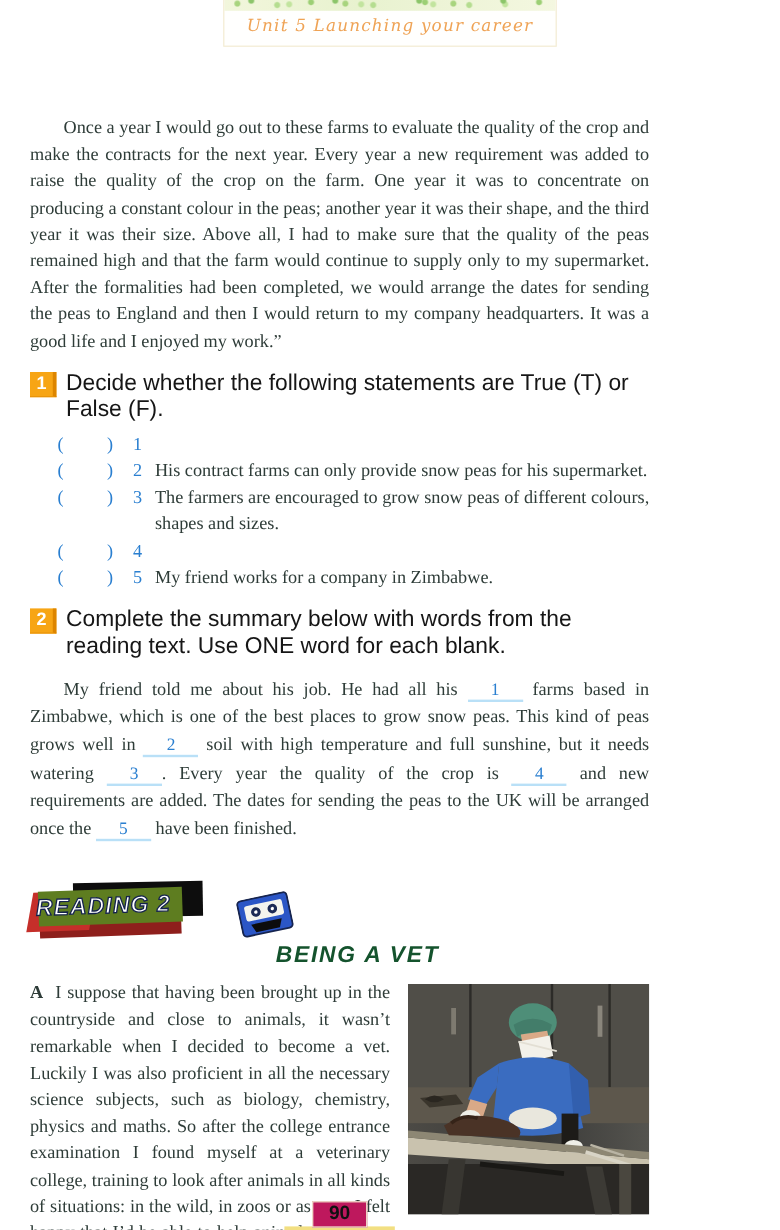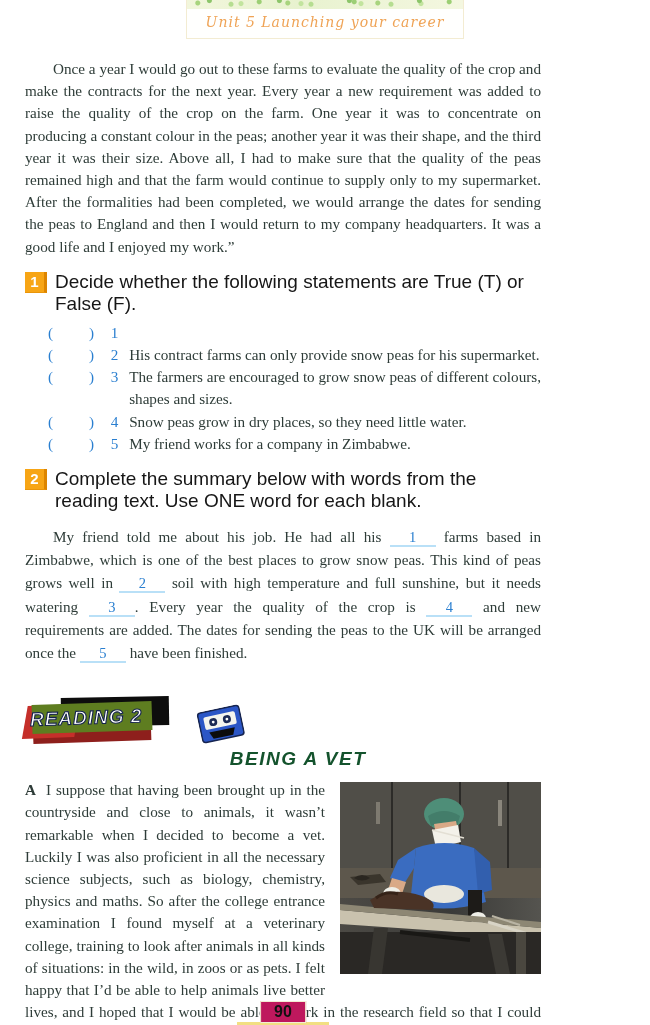--- a/index.html
+++ b/index.html
@@ -14,21 +14,21 @@
       radial-gradient(circle at 55% 60%, #b5dd90 0 2px, transparent 3px),
       radial-gradient(circle at 76% 40%, #9ccf74 0 2px, transparent 3px),
       radial-gradient(circle at 90% 55%, #c2e49e 0 2px, transparent 3px),
       linear-gradient(90deg,#f2f6dc,#e8f2cf 40%,#f4f7e0);
       background-size:90px 12px,70px 12px,80px 12px,95px 12px,60px 12px,100% 100%;}
   .unit-title{text-align:center;font-style:italic;font-size:14px;letter-spacing:1px;
               color:#efa355;line-height:26px;font-family:"DejaVu Serif",serif;}
   
   .content{padding:0 25px;}
   .serif{font-size:15.2px;line-height:22.2px;text-align:justify;margin:0;}
-  .reading1{margin-top:58px;text-indent:28px;}
+  .reading1{margin-top:96px;text-indent:28px;}
   
   .exercise{margin-top:13px;}
   .ex-head{display:flex;align-items:flex-start;}
   .badge{flex:none;width:19px;height:20px;margin-top:1px;background:#f7a515;
          border-right:3px solid #dd8500;border-bottom:1px solid #e9950a;
          color:#fff;font:bold 15px/20px "Liberation Sans","DejaVu Sans",sans-serif;
          text-align:center;}
   .ex-instr{flex:1;margin-left:8px;font-family:"Liberation Sans","DejaVu Sans",sans-serif;
             font-size:19px;line-height:22px;color:#161616;}
   .stmts{margin-top:7px;}
@@ -107,21 +107,20 @@
         <div class="stmt">
           <span class="pa">(</span>
           <span class="pb">)</span>
           <span class="num">3</span>
           <span class="txt">The farmers are encouraged to grow snow peas of different colours, shapes and sizes.</span>
         </div>
         <div class="stmt">
           <span class="pa">(</span>
           <span class="pb">)</span>
           <span class="num">4</span>
-          <span class="txt">Snow peas grow in dry places, so they need little water.</span>
         </div>
         <div class="stmt">
           <span class="pa">(</span>
           <span class="pb">)</span>
           <span class="num">5</span>
           <span class="txt">My friend works for a company in Zimbabwe.</span>
         </div>
       </div>
     </section>
 

